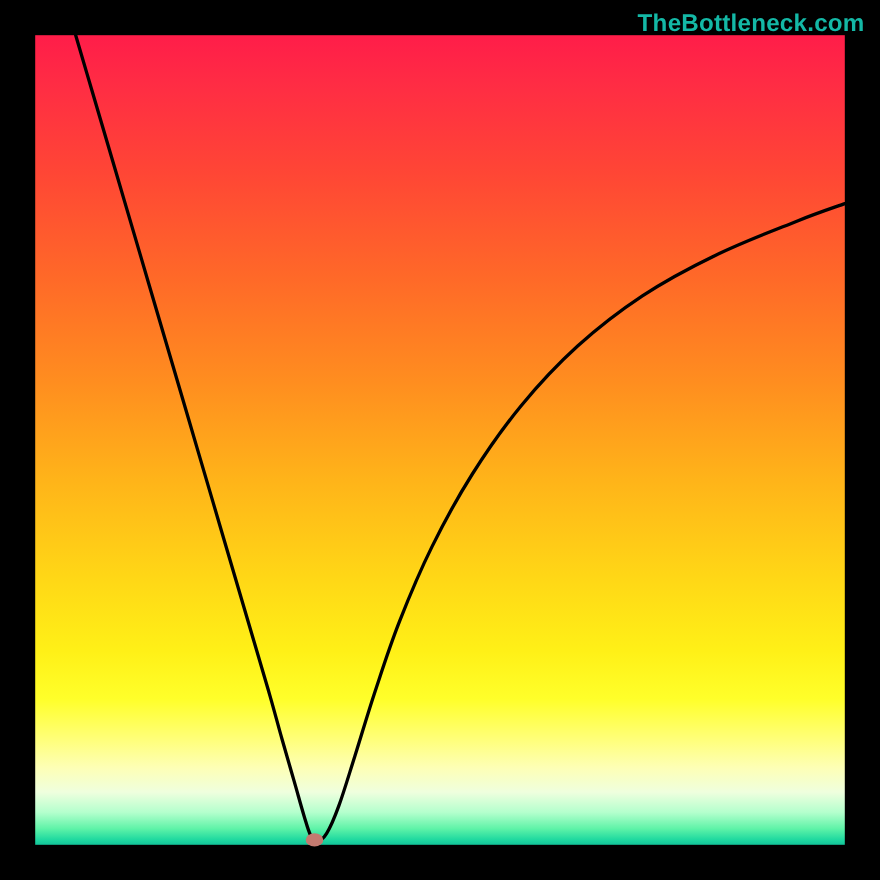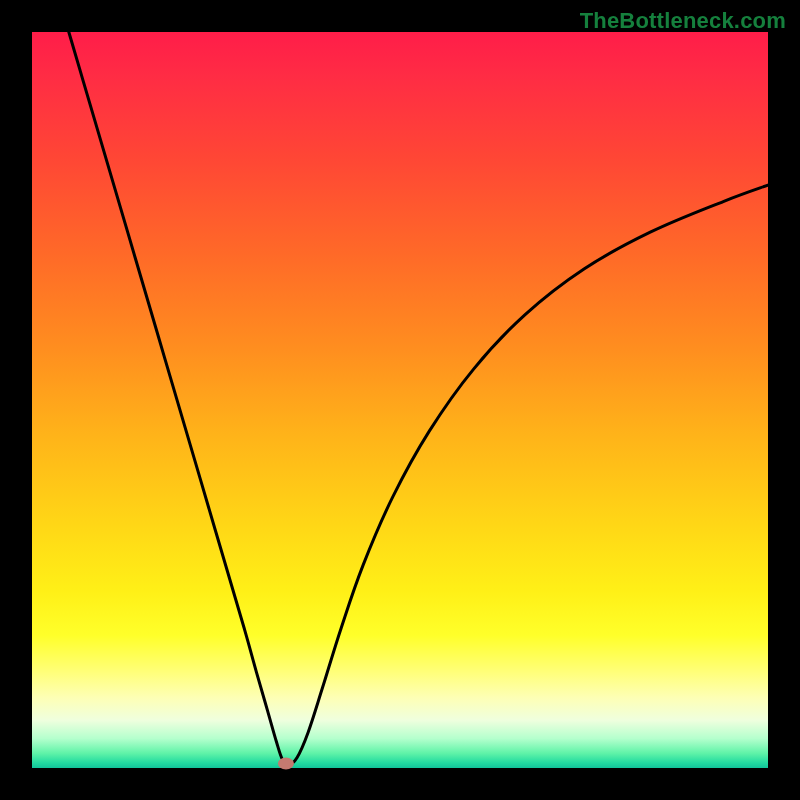--- a/index.html
+++ b/index.html
@@ -10,21 +10,21 @@
     background: #000;
     position: relative;
   }
   .watermark {
     position: absolute;
     top: 8px;
     right: 14px;
     font-family: Arial, Helvetica, sans-serif;
     font-size: 22px;
     font-weight: 600;
-    color: #15803d;
+    color: #14b8a6;
     letter-spacing: 0.2px;
   }
   .plot {
     position: absolute;
     left: 32px;
     top: 32px;
     width: 736px;
     height: 736px;
     background: linear-gradient(to bottom,
       #ff1d49 0%,

